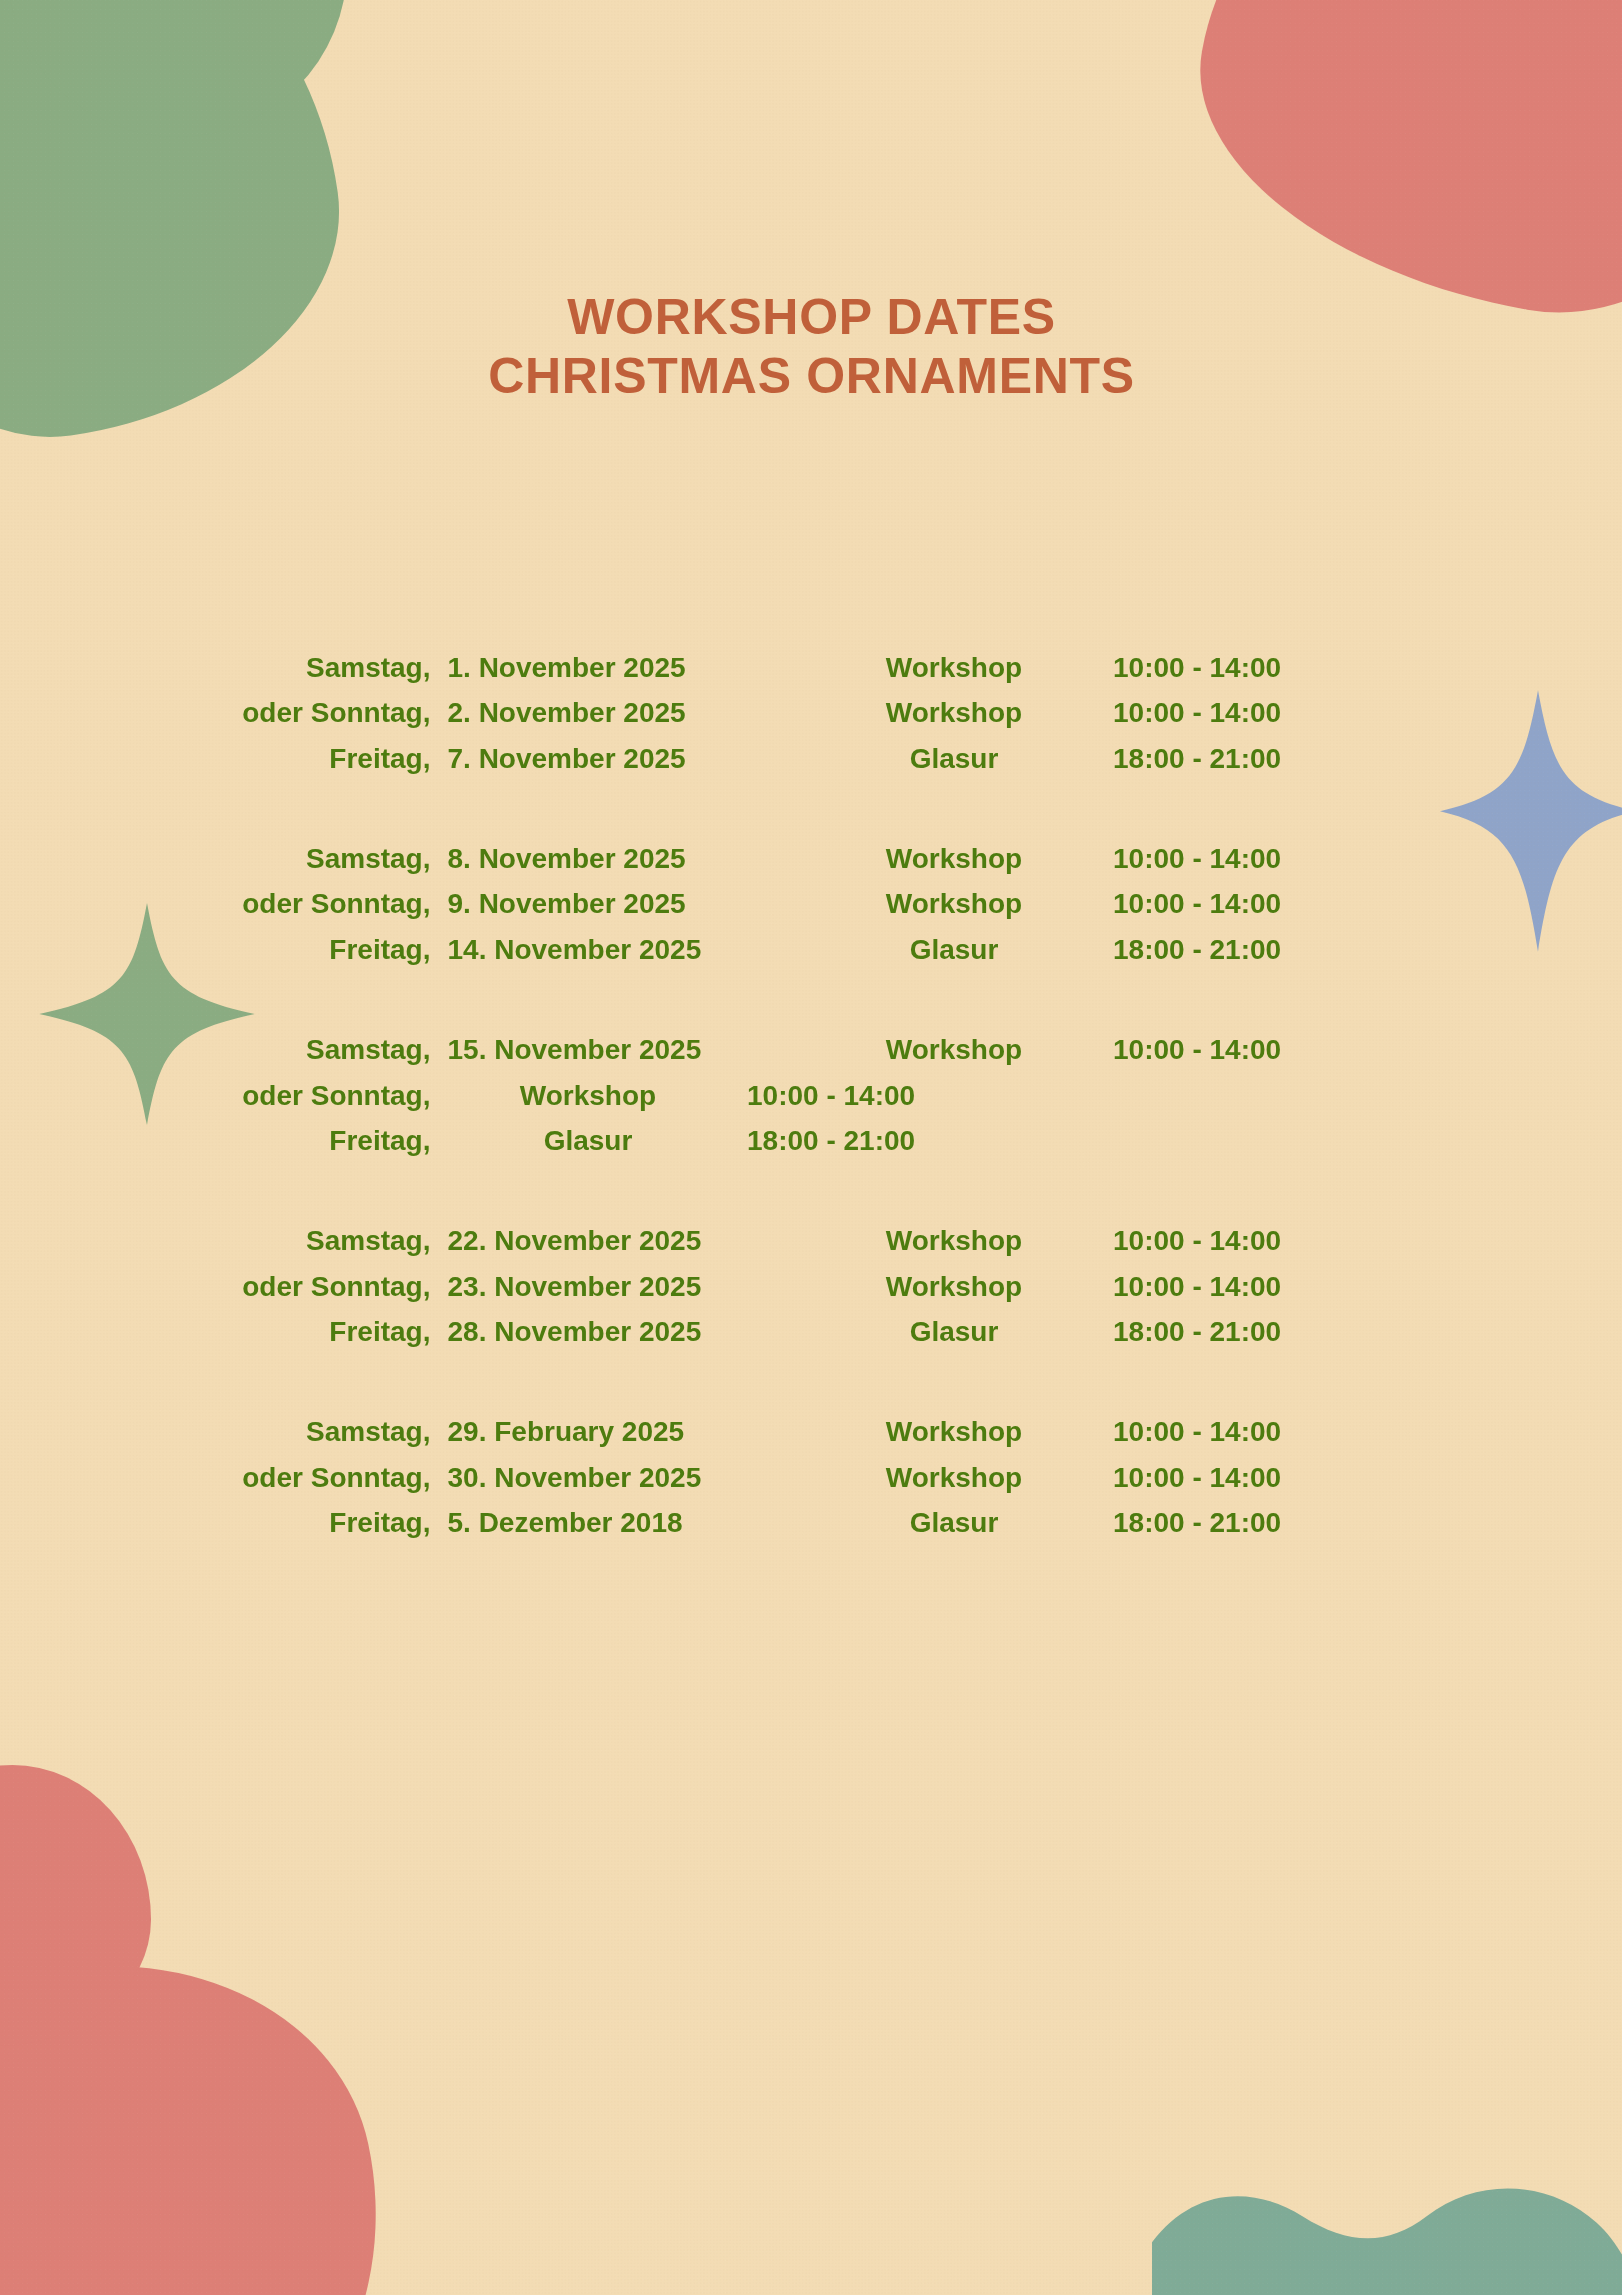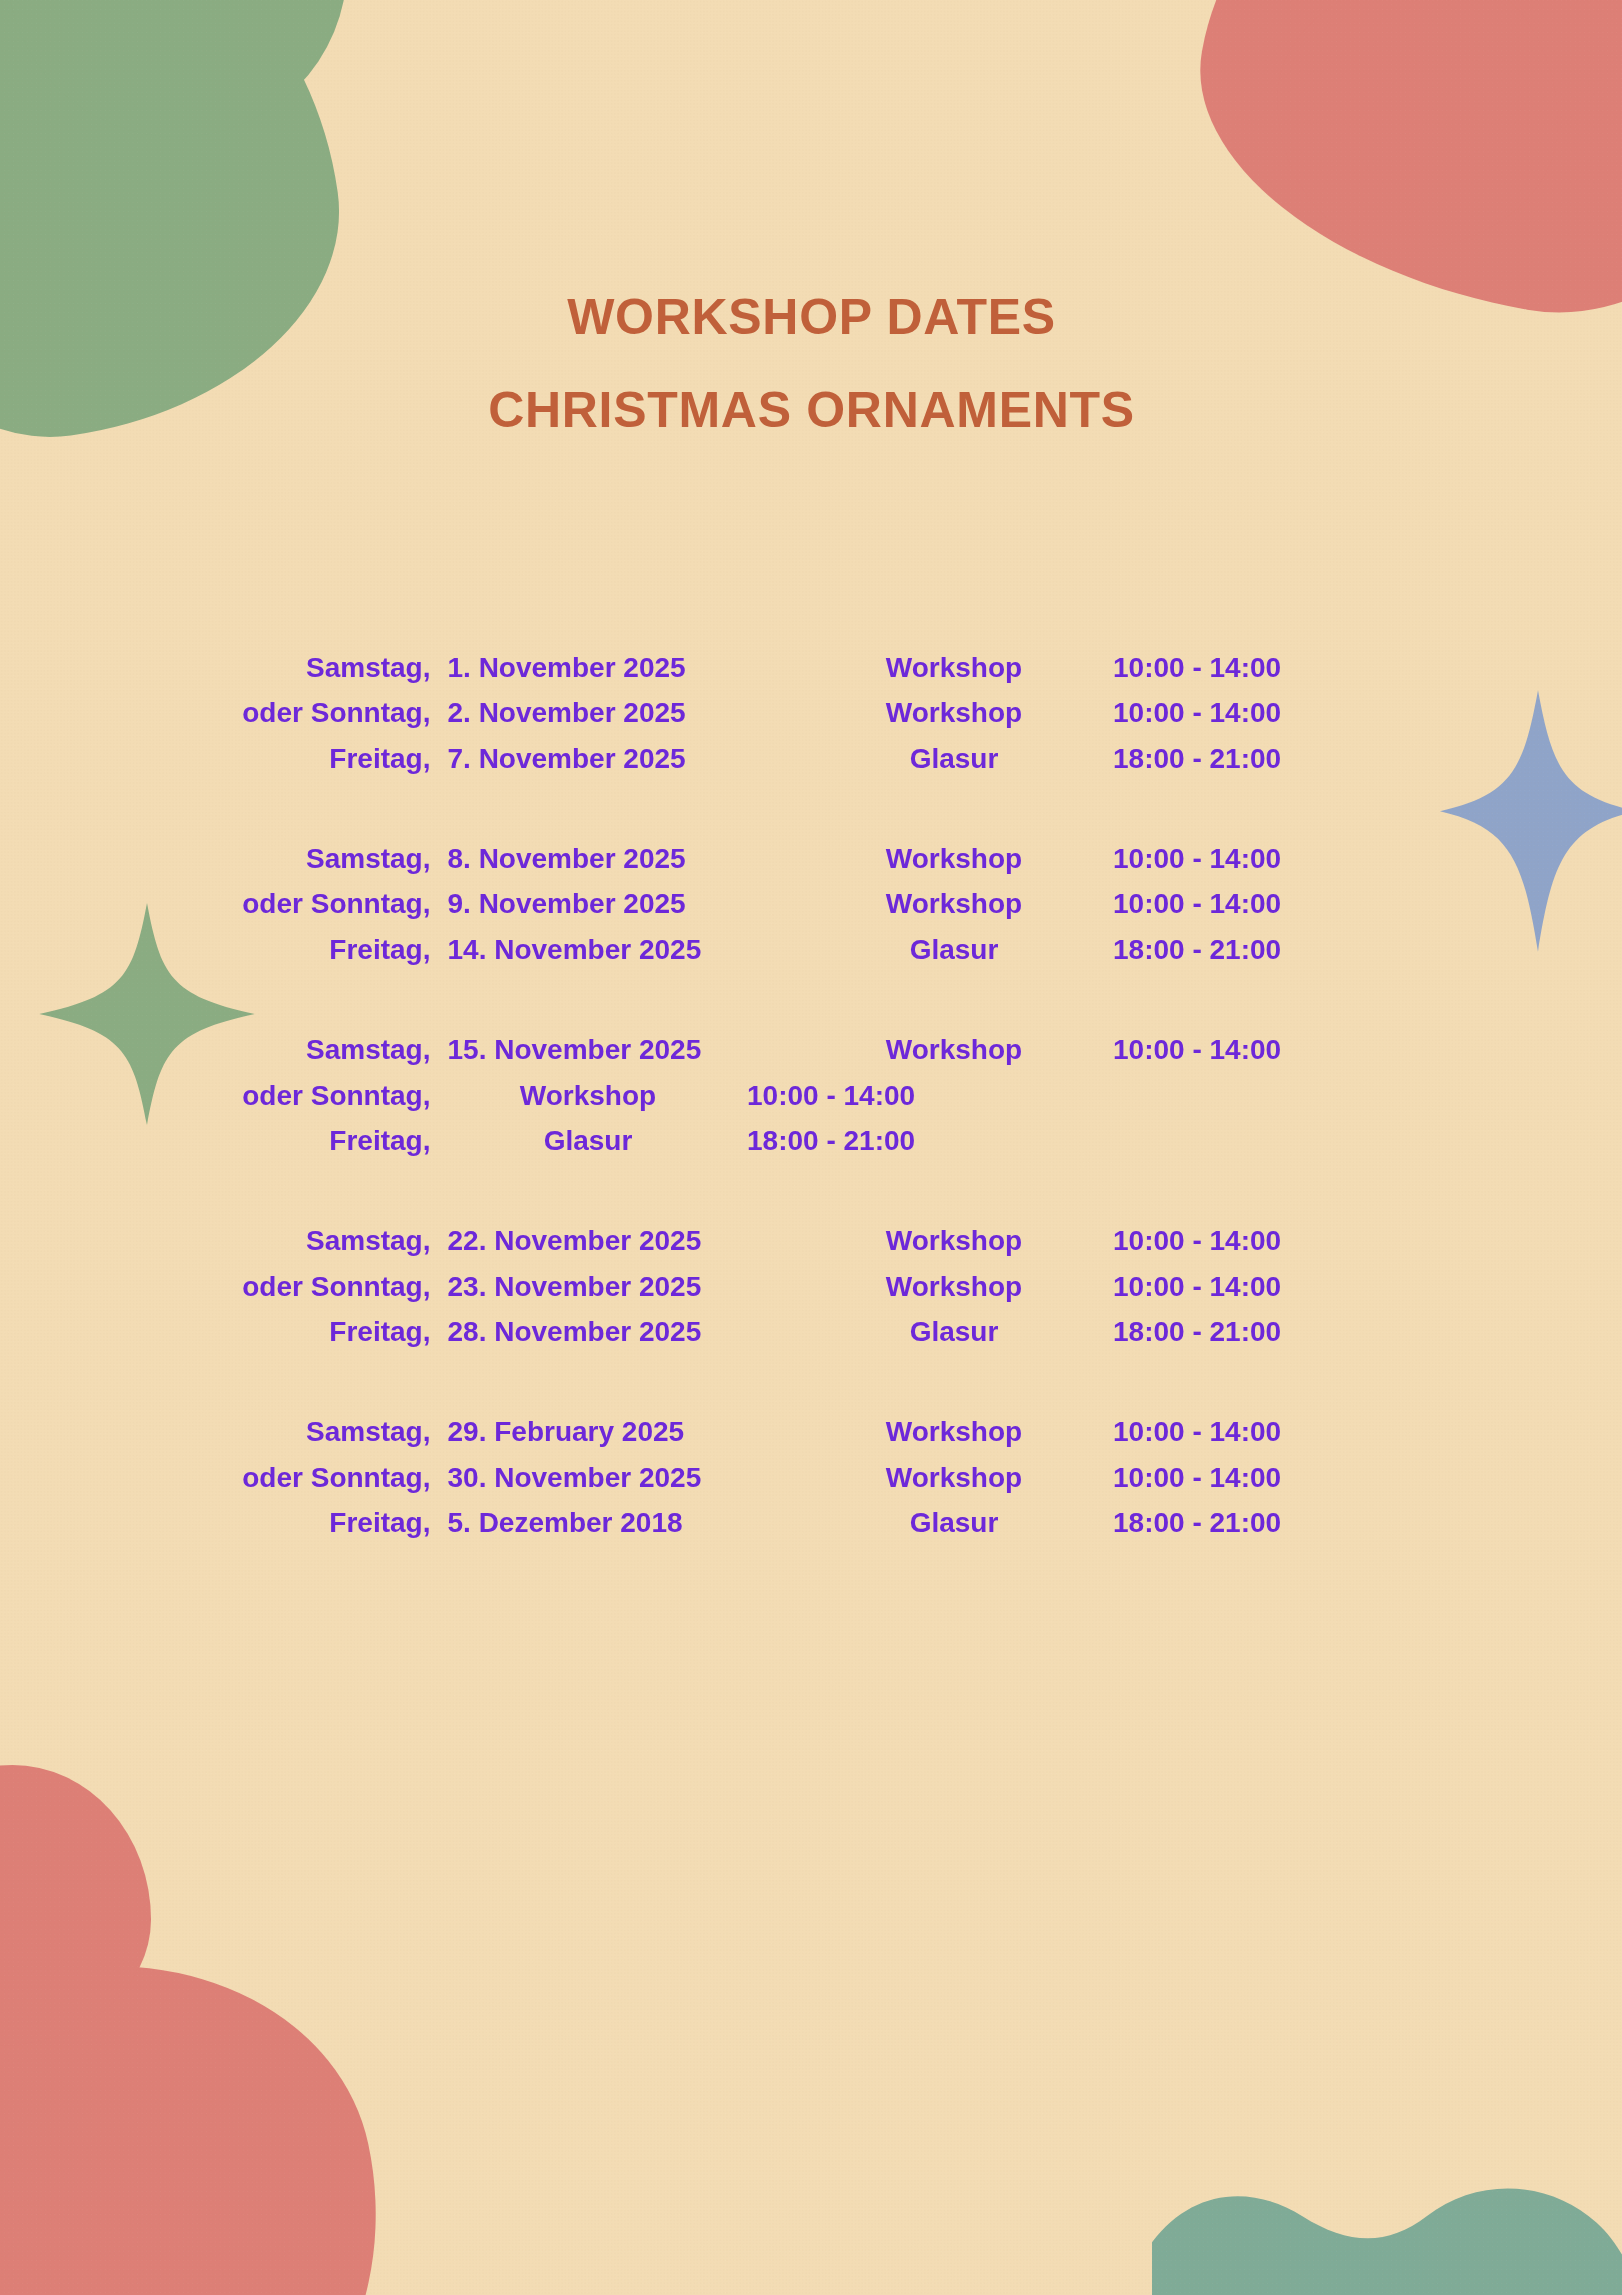--- a/index.html
+++ b/index.html
@@ -127,38 +127,38 @@
     top: 288px;
     left: 0;
     width: 100%;
     text-align: center;
     color: #c0603a;
     font-weight: bold;
     font-size: 50px;
     line-height: 1.18;
     letter-spacing: 0.7px;
   }
-  .title .line2 { display: block; margin-top: 34px; }
+  .title .line2 { display: block; }
 
   .schedule {
     position: absolute;
     top: 645px;
     left: 0;
     width: 100%;
   }
 
   .group {
     margin-bottom: 55px;
   }
   .group:last-child { margin-bottom: 0; }
 
   .row {
     display: flex;
     align-items: baseline;
-    color: #6d28d9;
+    color: #4d7c0f;
     font-weight: bold;
     font-size: 28px;
     line-height: 1.62;
     white-space: pre;
   }
   .c-day {
     width: 294px;
     text-align: right;
     padding-right: 10.5px;
     box-sizing: border-box;

